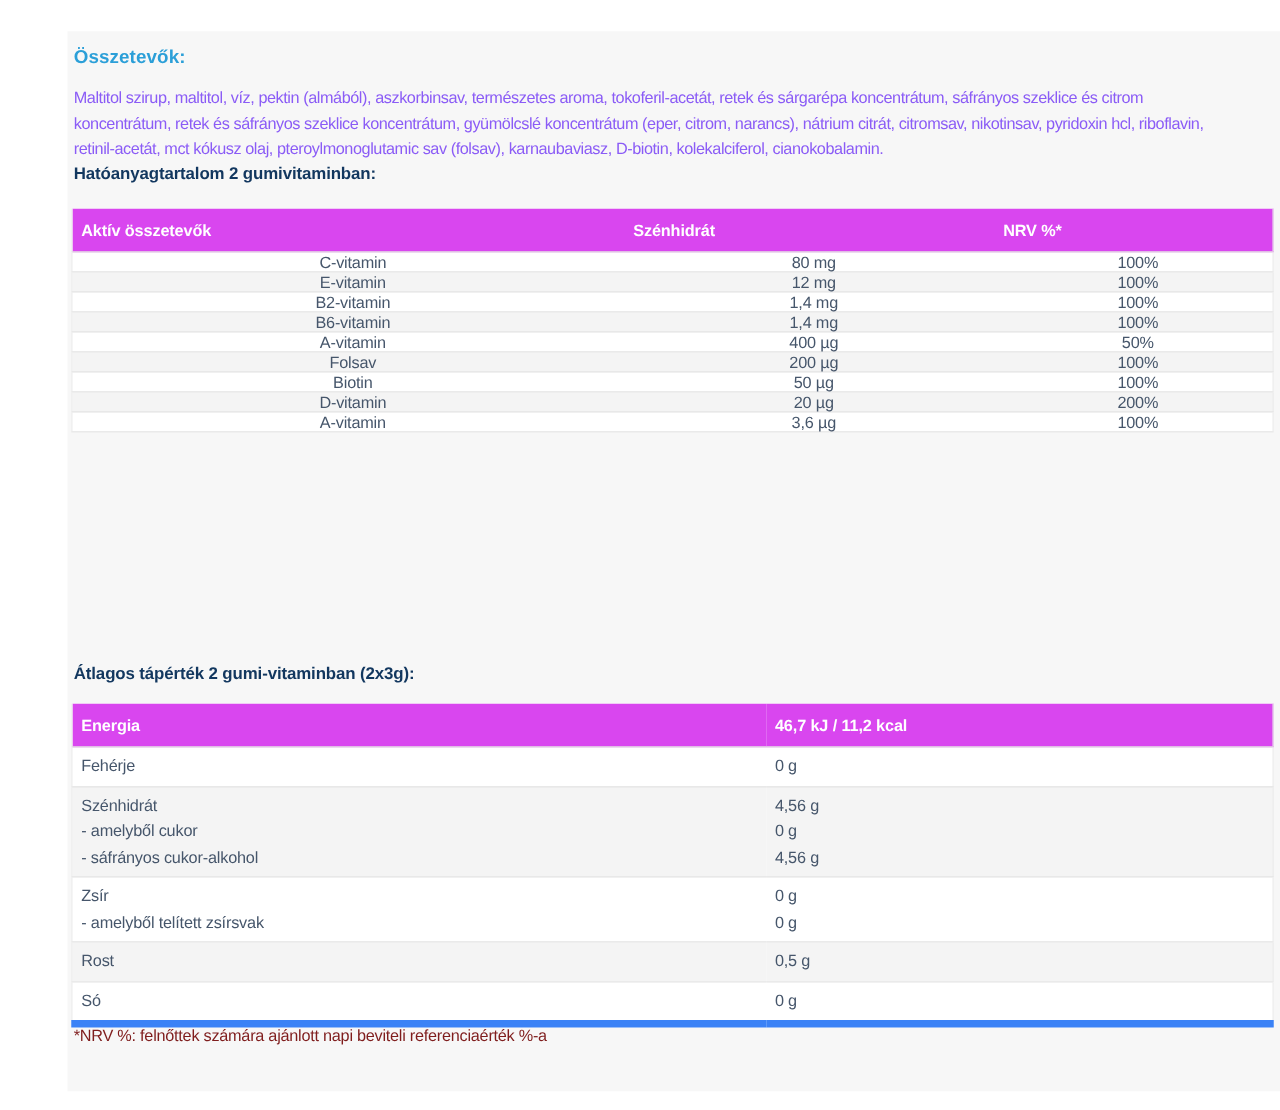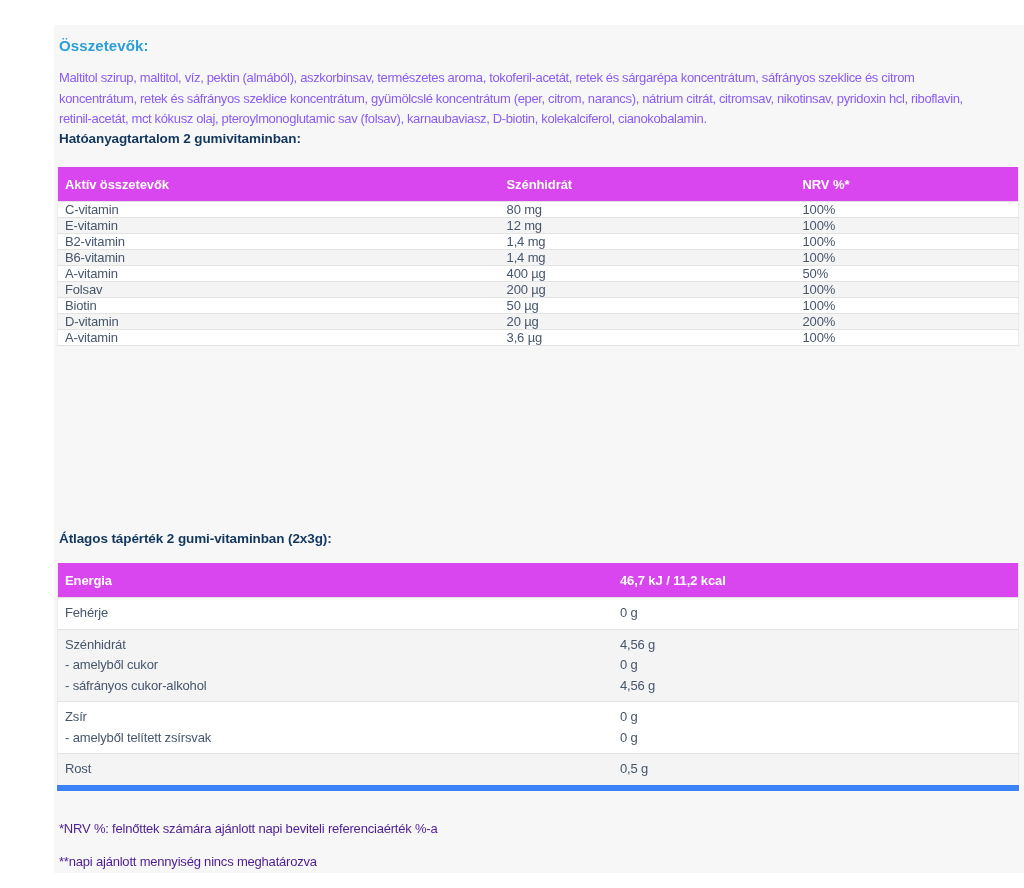--- a/index.html
+++ b/index.html
@@ -36,30 +36,30 @@
   .t-nutrition{top:538px;}
   thead th{
     background:#d946ef;color:#ffffff;font-size:13px;font-weight:700;
     text-align:left;height:34px;padding:0 0 0 7px;letter-spacing:-0.1px;
   }
   tbody td{
     font-size:13px;color:#46566b;border-top:1px solid #e3e3e3;
     box-sizing:border-box;vertical-align:middle;padding:0 0 0 7px;
     letter-spacing:-0.15px;
   }
-  .t-actives tbody td{height:14px;}
+  .t-actives tbody td{height:14px;text-align:center;}
   .t-nutrition tbody td{vertical-align:top;padding:5px 0 5px 7px;}
   .t-nutrition .cell-line{line-height:20.5px;}
   tbody tr:nth-child(odd){background:#ffffff;}
   tbody tr:nth-child(even){background:#f4f4f4;}
   .t-actives tbody{border-bottom:1px solid #e3e3e3;}
   .t-nutrition tbody{border-bottom:6px solid #3b82f6;}
   .fn{
     position:absolute;left:5px;margin:0;
-    font-size:13px;color:#4c1d95;letter-spacing:-0.2px;
+    font-size:13px;color:#7f1d1d;letter-spacing:-0.2px;
   }
   .fn.fn1{top:796px;}
   .fn.fn2{top:829px;}
 </style>
 </head>
 <body>
 
 <div class="panel">
 
   <h2 class="blue-h">Összetevők:</h2>
@@ -179,19 +179,26 @@
           </td>
         </tr>
         <tr>
           <td>
             <div class="cell-line">Rost</div>
           </td>
           <td>
             <div class="cell-line">0,5 g</div>
           </td>
         </tr>
+        <tr>
+          <td>
+            <div class="cell-line">Só</div>
+          </td>
+          <td>
+            <div class="cell-line">0 g</div>
+          </td>
+        </tr>
       </tbody>
   </table>
 
   <p class="fn fn1">*NRV %: felnőttek számára ajánlott napi beviteli referenciaérték %-a</p>
-  <p class="fn fn2">**napi ajánlott mennyiség nincs meghatározva</p>
 
 </div>
 
 </body></html>

